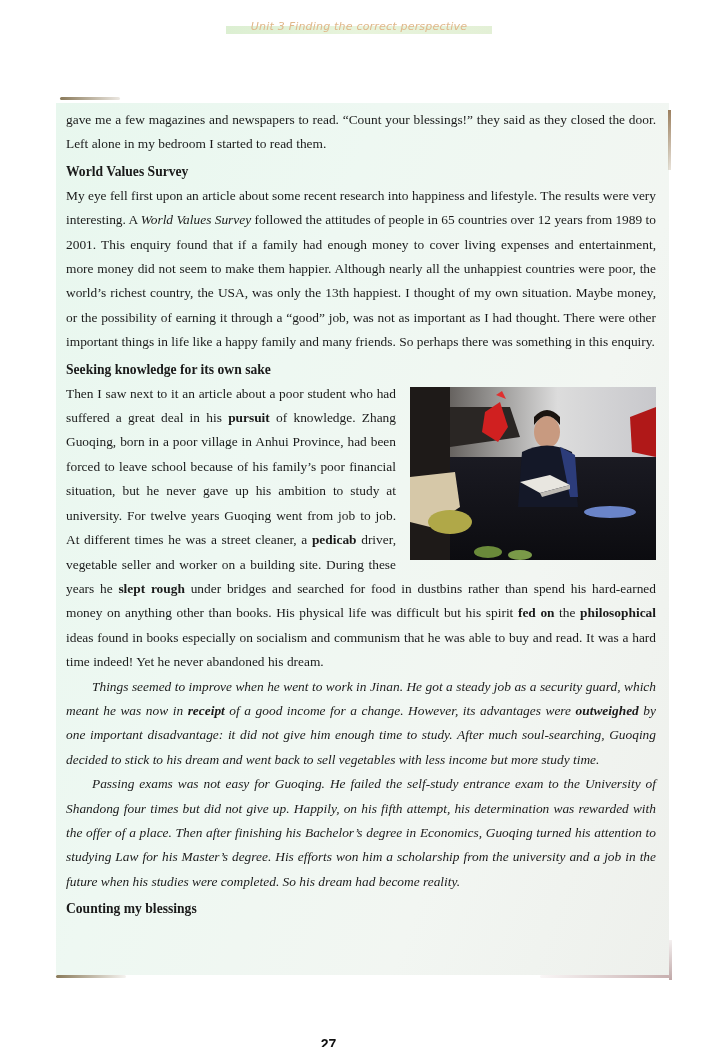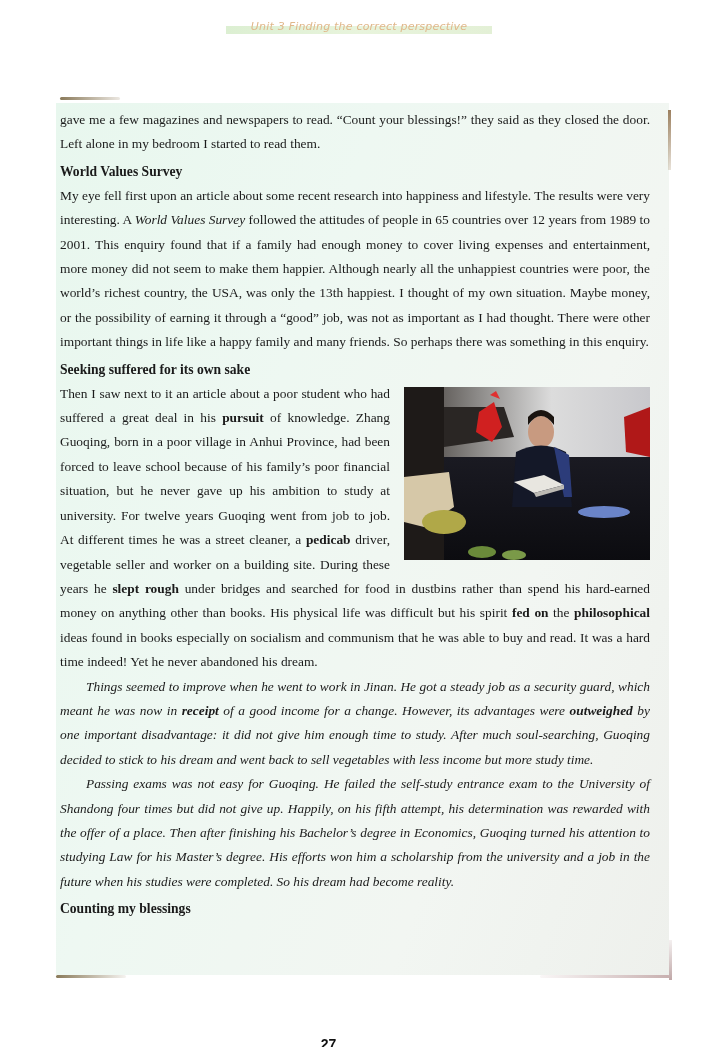--- a/index.html
+++ b/index.html
@@ -37,21 +37,21 @@
   }
   .panel-edge-right {
     position: absolute; left: 668px; top: 110px; width: 3px; height: 60px;
     background: linear-gradient(180deg, #9c8060, rgba(180,160,130,0.3));
   }
   .panel-edge-right2 {
     position: absolute; left: 669px; top: 940px; width: 3px; height: 40px;
     background: linear-gradient(180deg, rgba(200,180,180,0.2), #c0a8a8);
   }
   .content {
-    position: absolute; left: 60px; top: 108px; width: 590px;
+    position: absolute; left: 66px; top: 108px; width: 590px;
     font-size: 13.4px; line-height: 24.4px;
   }
   .content p { margin: 0; text-align: justify; }
   .content p.indent { text-indent: 26px; font-style: italic; }
   .content h3 {
     margin: 3px 0 0 0; font-size: 13.6px; line-height: 24px; font-weight: bold;
   }
   .content b { font-weight: bold; }
   .content i { font-style: italic; }
   .float-photo {
@@ -77,21 +77,21 @@
 <div class="panel-edge-right2"></div>
 <div class="corner-stroke-bl"></div>
 <div class="corner-stroke-br"></div>
 
 <div class="content">
   <p>gave me a few magazines and newspapers to read. “Count your blessings!” they said as they closed the door. Left alone in my bedroom I started to read them.</p>
 
   <h3>World Values Survey</h3>
   <p><span>My eye fell first upon an article about some recent research into happiness and lifestyle. The results were very interesting. A </span><i>World Values Survey</i><span> followed the attitudes of people in 65 countries over 12 years from 1989 to 2001. This enquiry found that if a family had enough money to cover living expenses and entertainment, more money did not seem to make them happier. Although nearly all the unhappiest countries were poor, the world’s richest country, the USA, was only the 13th happiest. I thought of my own situation. Maybe money, or the possibility of earning it through a “good” job, was not as important as I had thought. There were other important things in life like a happy family and many friends. So perhaps there was something in this enquiry.</span></p>
 
-  <h3>Seeking suffered for its own sake</h3>
+  <h3>Seeking knowledge for its own sake</h3>
   <p>
     <span class="float-photo">
       <svg width="246" height="173" viewBox="0 0 246 173">
         <defs>
           <linearGradient id="wall" x1="0" y1="0" x2="1" y2="0">
             <stop offset="0" stop-color="#3a3430"></stop>
             <stop offset="0.3" stop-color="#8c8a88"></stop>
             <stop offset="0.6" stop-color="#dcdcdc"></stop>
             <stop offset="1" stop-color="#c8c8cc"></stop>
           </linearGradient>

